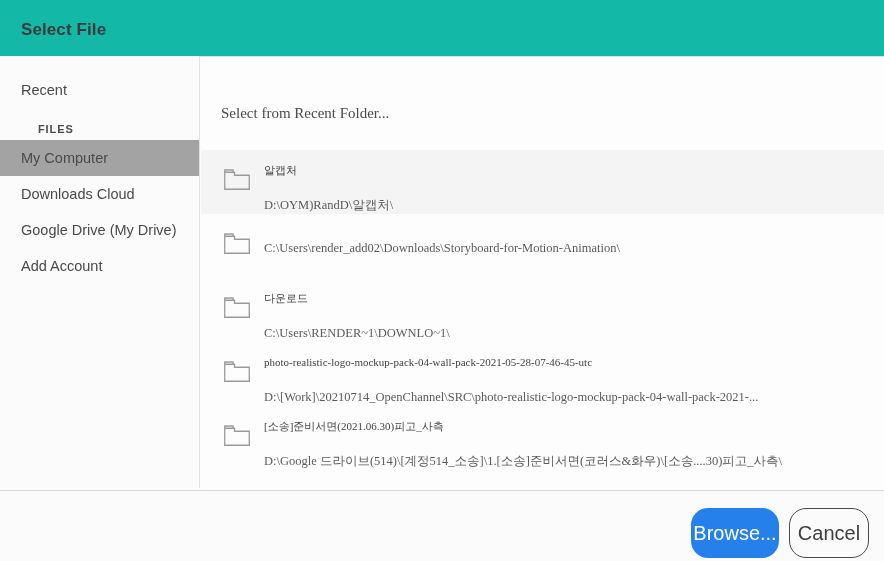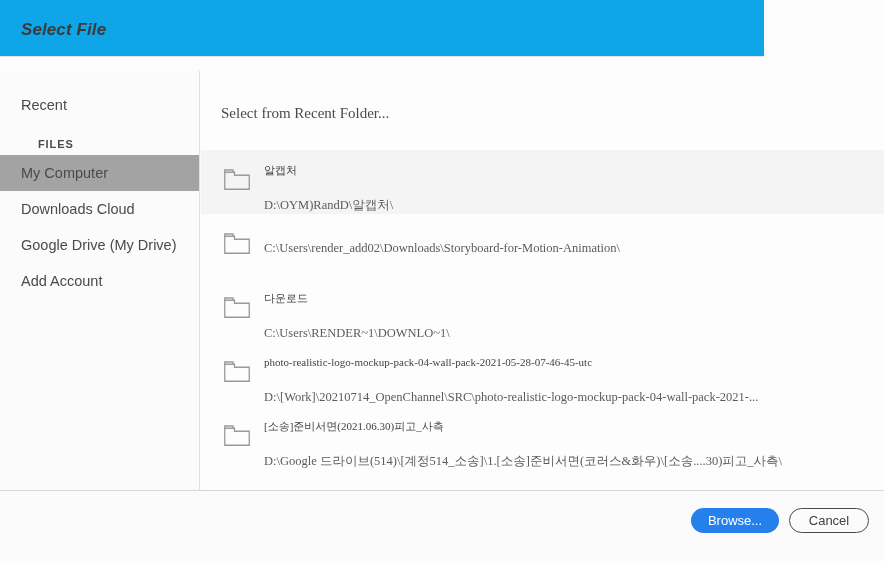--- a/index.html
+++ b/index.html
@@ -21,43 +21,42 @@
     height: 561px;
     background: #fcfcfc;
     box-sizing: border-box;
   }
 
   
   .titlebar {
     position: absolute;
     left: 0;
     top: 0;
-    width: 764px;
+    width: 884px;
     height: 57px;
-    background: #0ea5e9;
+    background: #14b8a6;
     border-bottom: 1px solid #e4e4e4;
     box-sizing: border-box;
-    font-style: italic;
   }
   .titlebar .title {
     position: absolute;
     left: 21px;
     top: 20px;
     font-size: 17px;
     font-weight: bold;
     color: #3b3b3b;
     letter-spacing: 0.1px;
     white-space: nowrap;
   }
 
   
   .sidebar {
     position: absolute;
     left: 0;
-    top: 71px;
+    top: 56px;
     width: 200px;
     height: 432px;
     background: #fbfbfb;
     border-right: 1px solid #e0e0e0;
     box-sizing: border-box;
   }
   .side-item {
     position: relative;
     height: 36px;
     line-height: 36px;
@@ -159,23 +158,23 @@
     left: 0;
     top: 490px;
     width: 884px;
     height: 71px;
     background: #fbfbfb;
     border-top: 1px solid #d8d8d8;
     box-sizing: border-box;
   }
   .btn {
     position: absolute;
-    height: 25px;
+    height: 50px;
     border-radius: 17px;
-    font-size: 13px;
+    font-size: 20px;
     font-family: "Liberation Sans", "DejaVu Sans", sans-serif;
     box-sizing: border-box;
     cursor: pointer;
     padding: 0;
     display: flex;
     align-items: center;
     justify-content: center;
     white-space: nowrap;
   }
   .btn-primary {

